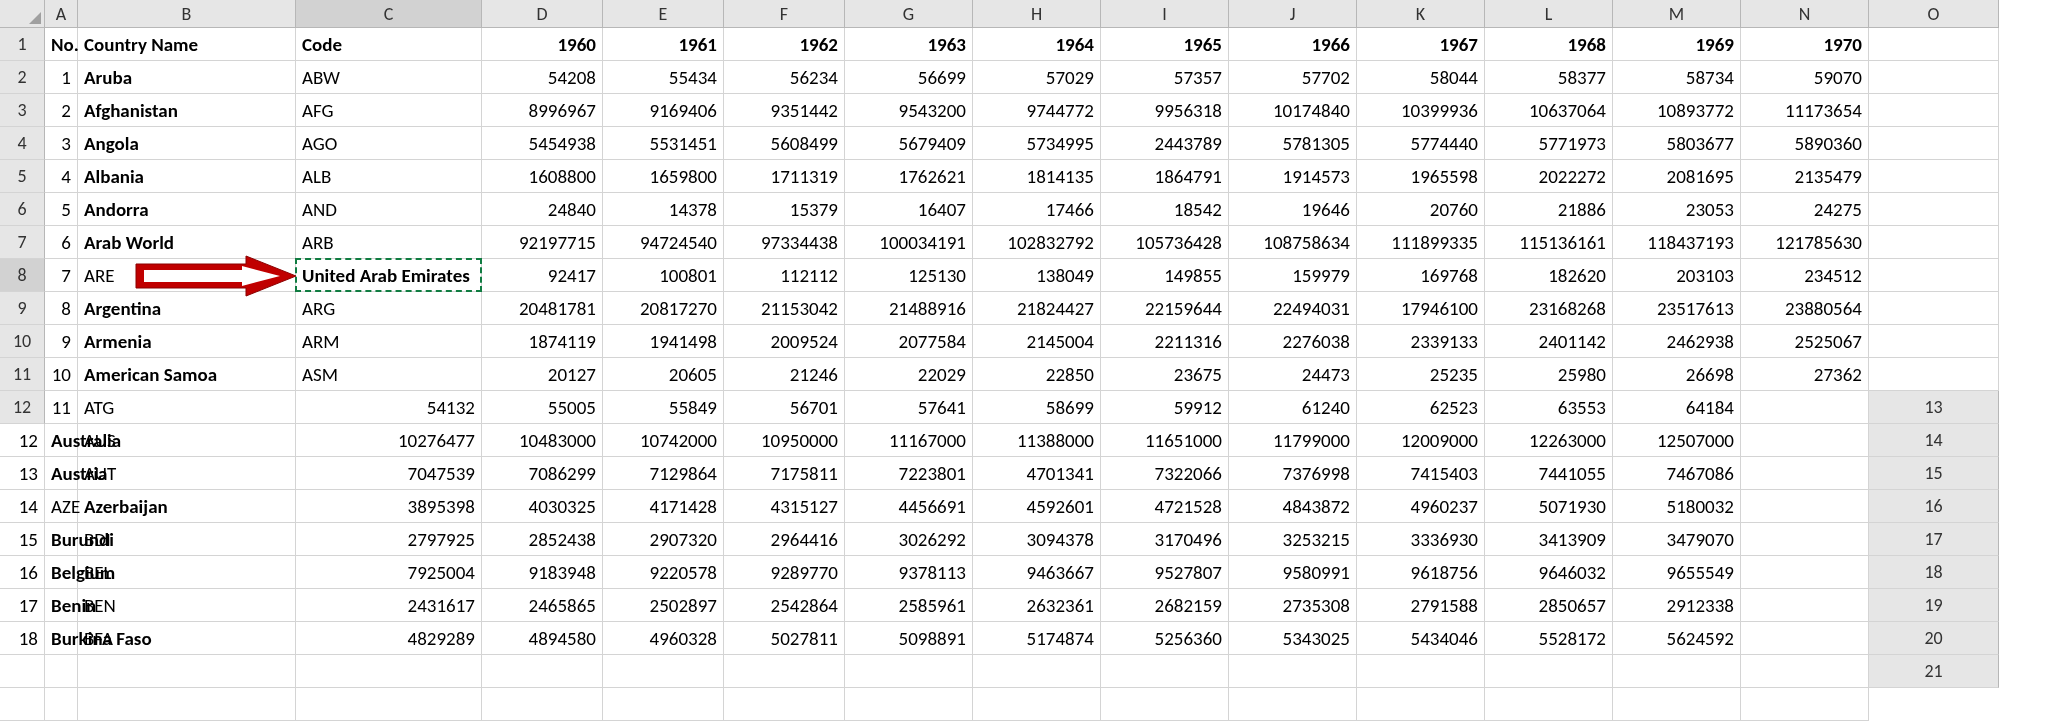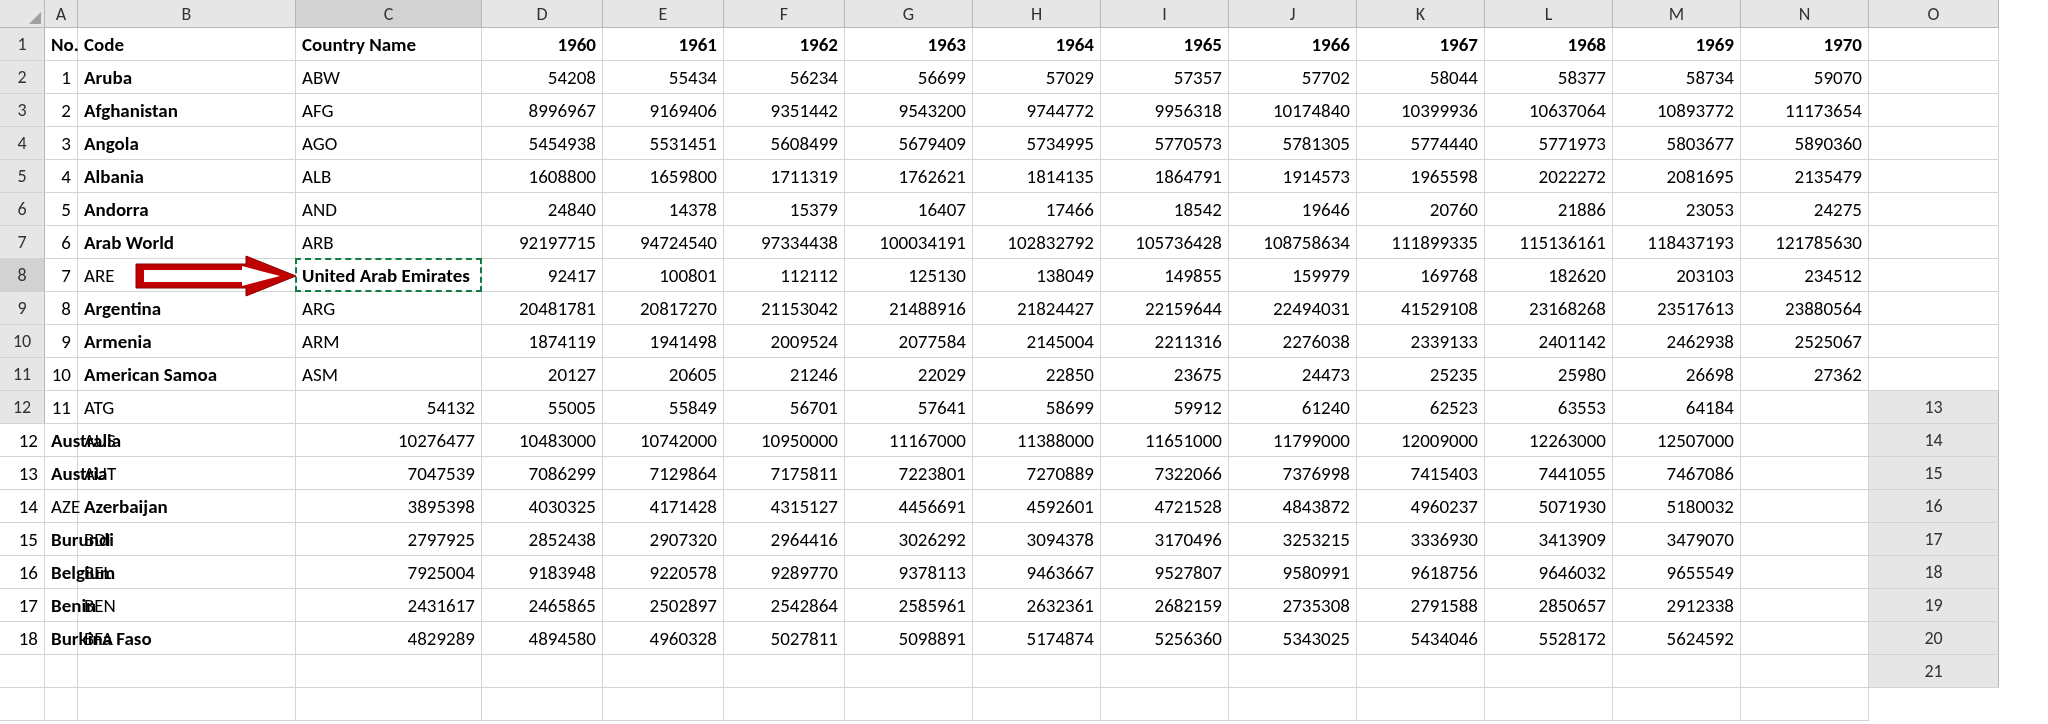--- a/index.html
+++ b/index.html
@@ -116,22 +116,22 @@
     <div class="colhead">H</div>
     <div class="colhead">I</div>
     <div class="colhead">J</div>
     <div class="colhead">K</div>
     <div class="colhead">L</div>
     <div class="colhead">M</div>
     <div class="colhead">N</div>
     <div class="colhead">O</div>
     <div class="rowhead">1</div>
     <div class="cell header-row txt">No.</div>
+    <div class="cell header-row txt">Country Name</div>
     <div class="cell header-row txt">Code</div>
-    <div class="cell header-row txt">Country Name</div>
     <div class="cell header-row num">1960</div>
     <div class="cell header-row num">1961</div>
     <div class="cell header-row num">1962</div>
     <div class="cell header-row num">1963</div>
     <div class="cell header-row num">1964</div>
     <div class="cell header-row num">1965</div>
     <div class="cell header-row num">1966</div>
     <div class="cell header-row num">1967</div>
     <div class="cell header-row num">1968</div>
     <div class="cell header-row num">1969</div>
@@ -171,21 +171,21 @@
     <div class="cell"></div>
     <div class="rowhead">4</div>
     <div class="cell num">3</div>
     <div class="cell txt bold">Angola</div>
     <div class="cell txt">AGO</div>
     <div class="cell num">5454938</div>
     <div class="cell num">5531451</div>
     <div class="cell num">5608499</div>
     <div class="cell num">5679409</div>
     <div class="cell num">5734995</div>
-    <div class="cell num">5770573</div>
+    <div class="cell num">2443789</div>
     <div class="cell num">5781305</div>
     <div class="cell num">5774440</div>
     <div class="cell num">5771973</div>
     <div class="cell num">5803677</div>
     <div class="cell num">5890360</div>
     <div class="cell"></div>
     <div class="rowhead">5</div>
     <div class="cell num">4</div>
     <div class="cell txt bold">Albania</div>
     <div class="cell txt">ALB</div>
@@ -253,21 +253,21 @@
     <div class="cell num">8</div>
     <div class="cell txt bold">Argentina</div>
     <div class="cell txt">ARG</div>
     <div class="cell num">20481781</div>
     <div class="cell num">20817270</div>
     <div class="cell num">21153042</div>
     <div class="cell num">21488916</div>
     <div class="cell num">21824427</div>
     <div class="cell num">22159644</div>
     <div class="cell num">22494031</div>
-    <div class="cell num">41529108</div>
+    <div class="cell num">17946100</div>
     <div class="cell num">23168268</div>
     <div class="cell num">23517613</div>
     <div class="cell num">23880564</div>
     <div class="cell"></div>
     <div class="rowhead">10</div>
     <div class="cell num">9</div>
     <div class="cell txt bold">Armenia</div>
     <div class="cell txt">ARM</div>
     <div class="cell num">1874119</div>
     <div class="cell num">1941498</div>
@@ -330,21 +330,21 @@
     <div class="cell"></div>
     <div class="rowhead">14</div>
     <div class="cell num">13</div>
     <div class="cell txt bold">Austria</div>
     <div class="cell txt">AUT</div>
     <div class="cell num">7047539</div>
     <div class="cell num">7086299</div>
     <div class="cell num">7129864</div>
     <div class="cell num">7175811</div>
     <div class="cell num">7223801</div>
-    <div class="cell num">7270889</div>
+    <div class="cell num">4701341</div>
     <div class="cell num">7322066</div>
     <div class="cell num">7376998</div>
     <div class="cell num">7415403</div>
     <div class="cell num">7441055</div>
     <div class="cell num">7467086</div>
     <div class="cell"></div>
     <div class="rowhead">15</div>
     <div class="cell num">14</div>
     <div class="cell txt">AZE</div>
     <div class="cell txt bold">Azerbaijan</div>

